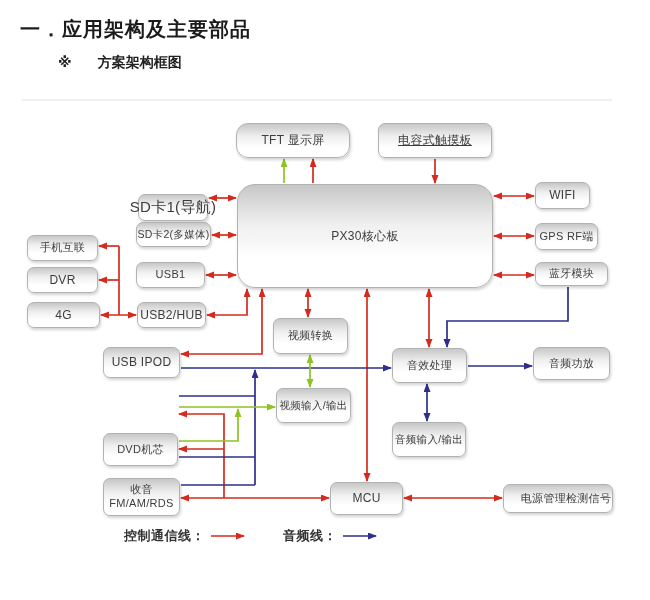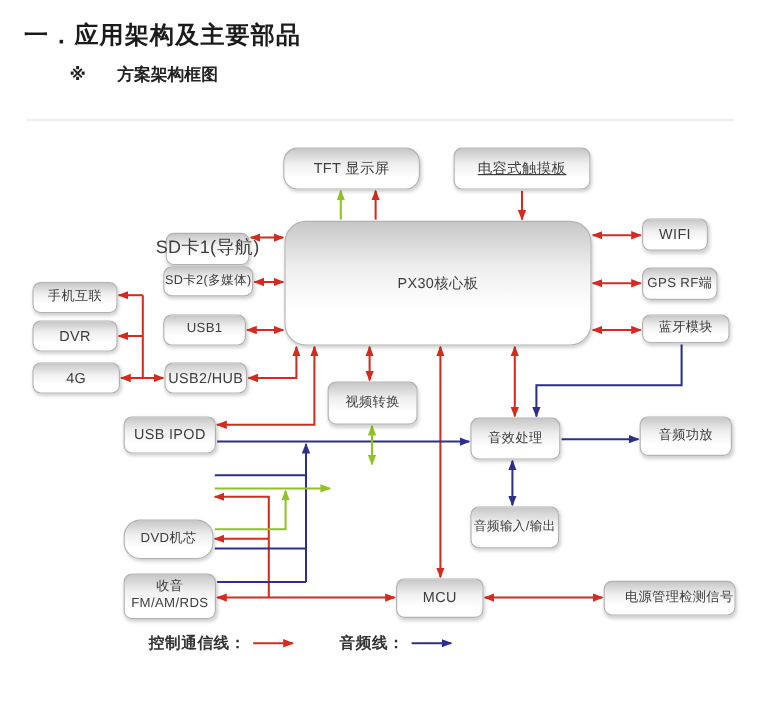--- a/index.html
+++ b/index.html
@@ -126,24 +126,27 @@
     </div>
     <div class="node" style="left: 535px; top: 223px; width: 63px; height: 27px; font-size: 11px;">
       <span class="lbl">GPS RF端</span>
     </div>
     <div class="node" style="left: 535px; top: 262px; width: 73px; height: 24px; font-size: 11px;">
       <span class="lbl">蓝牙模块</span>
     </div>
     <div class="node" style="left: 273px; top: 318px; width: 75px; height: 36px; font-size: 11px;">
       <span class="lbl">视频转换</span>
     </div>
+    <div class="node" style="left: 276px; top: 388px; width: 75px; height: 35px; font-size: 10.5px;">
+      <span class="lbl">视频输入/输出</span>
+    </div>
     <div class="node" style="left: 103px; top: 347px; width: 77px; height: 31px; font-size: 12px;">
       <span class="lbl">USB IPOD</span>
     </div>
-    <div class="node" style="left: 103px; top: 433px; width: 75px; height: 33px; font-size: 11px; border-radius: 14px;">
+    <div class="node" style="left: 103px; top: 433px; width: 75px; height: 33px; font-size: 11px;">
       <span class="lbl">DVD机芯</span>
     </div>
     <div class="node" style="left: 103px; top: 478px; width: 77px; height: 38px; font-size: 11px;">
       <span class="lbl">收音</span>
       <span class="lbl">FM/AM/RDS</span>
     </div>
     <div class="node" style="left: 392px; top: 348px; width: 75px; height: 35px; font-size: 11px;">
       <span class="lbl">音效处理</span>
     </div>
     <div class="node" style="left: 533px; top: 347px; width: 77px; height: 33px; font-size: 11px;">

